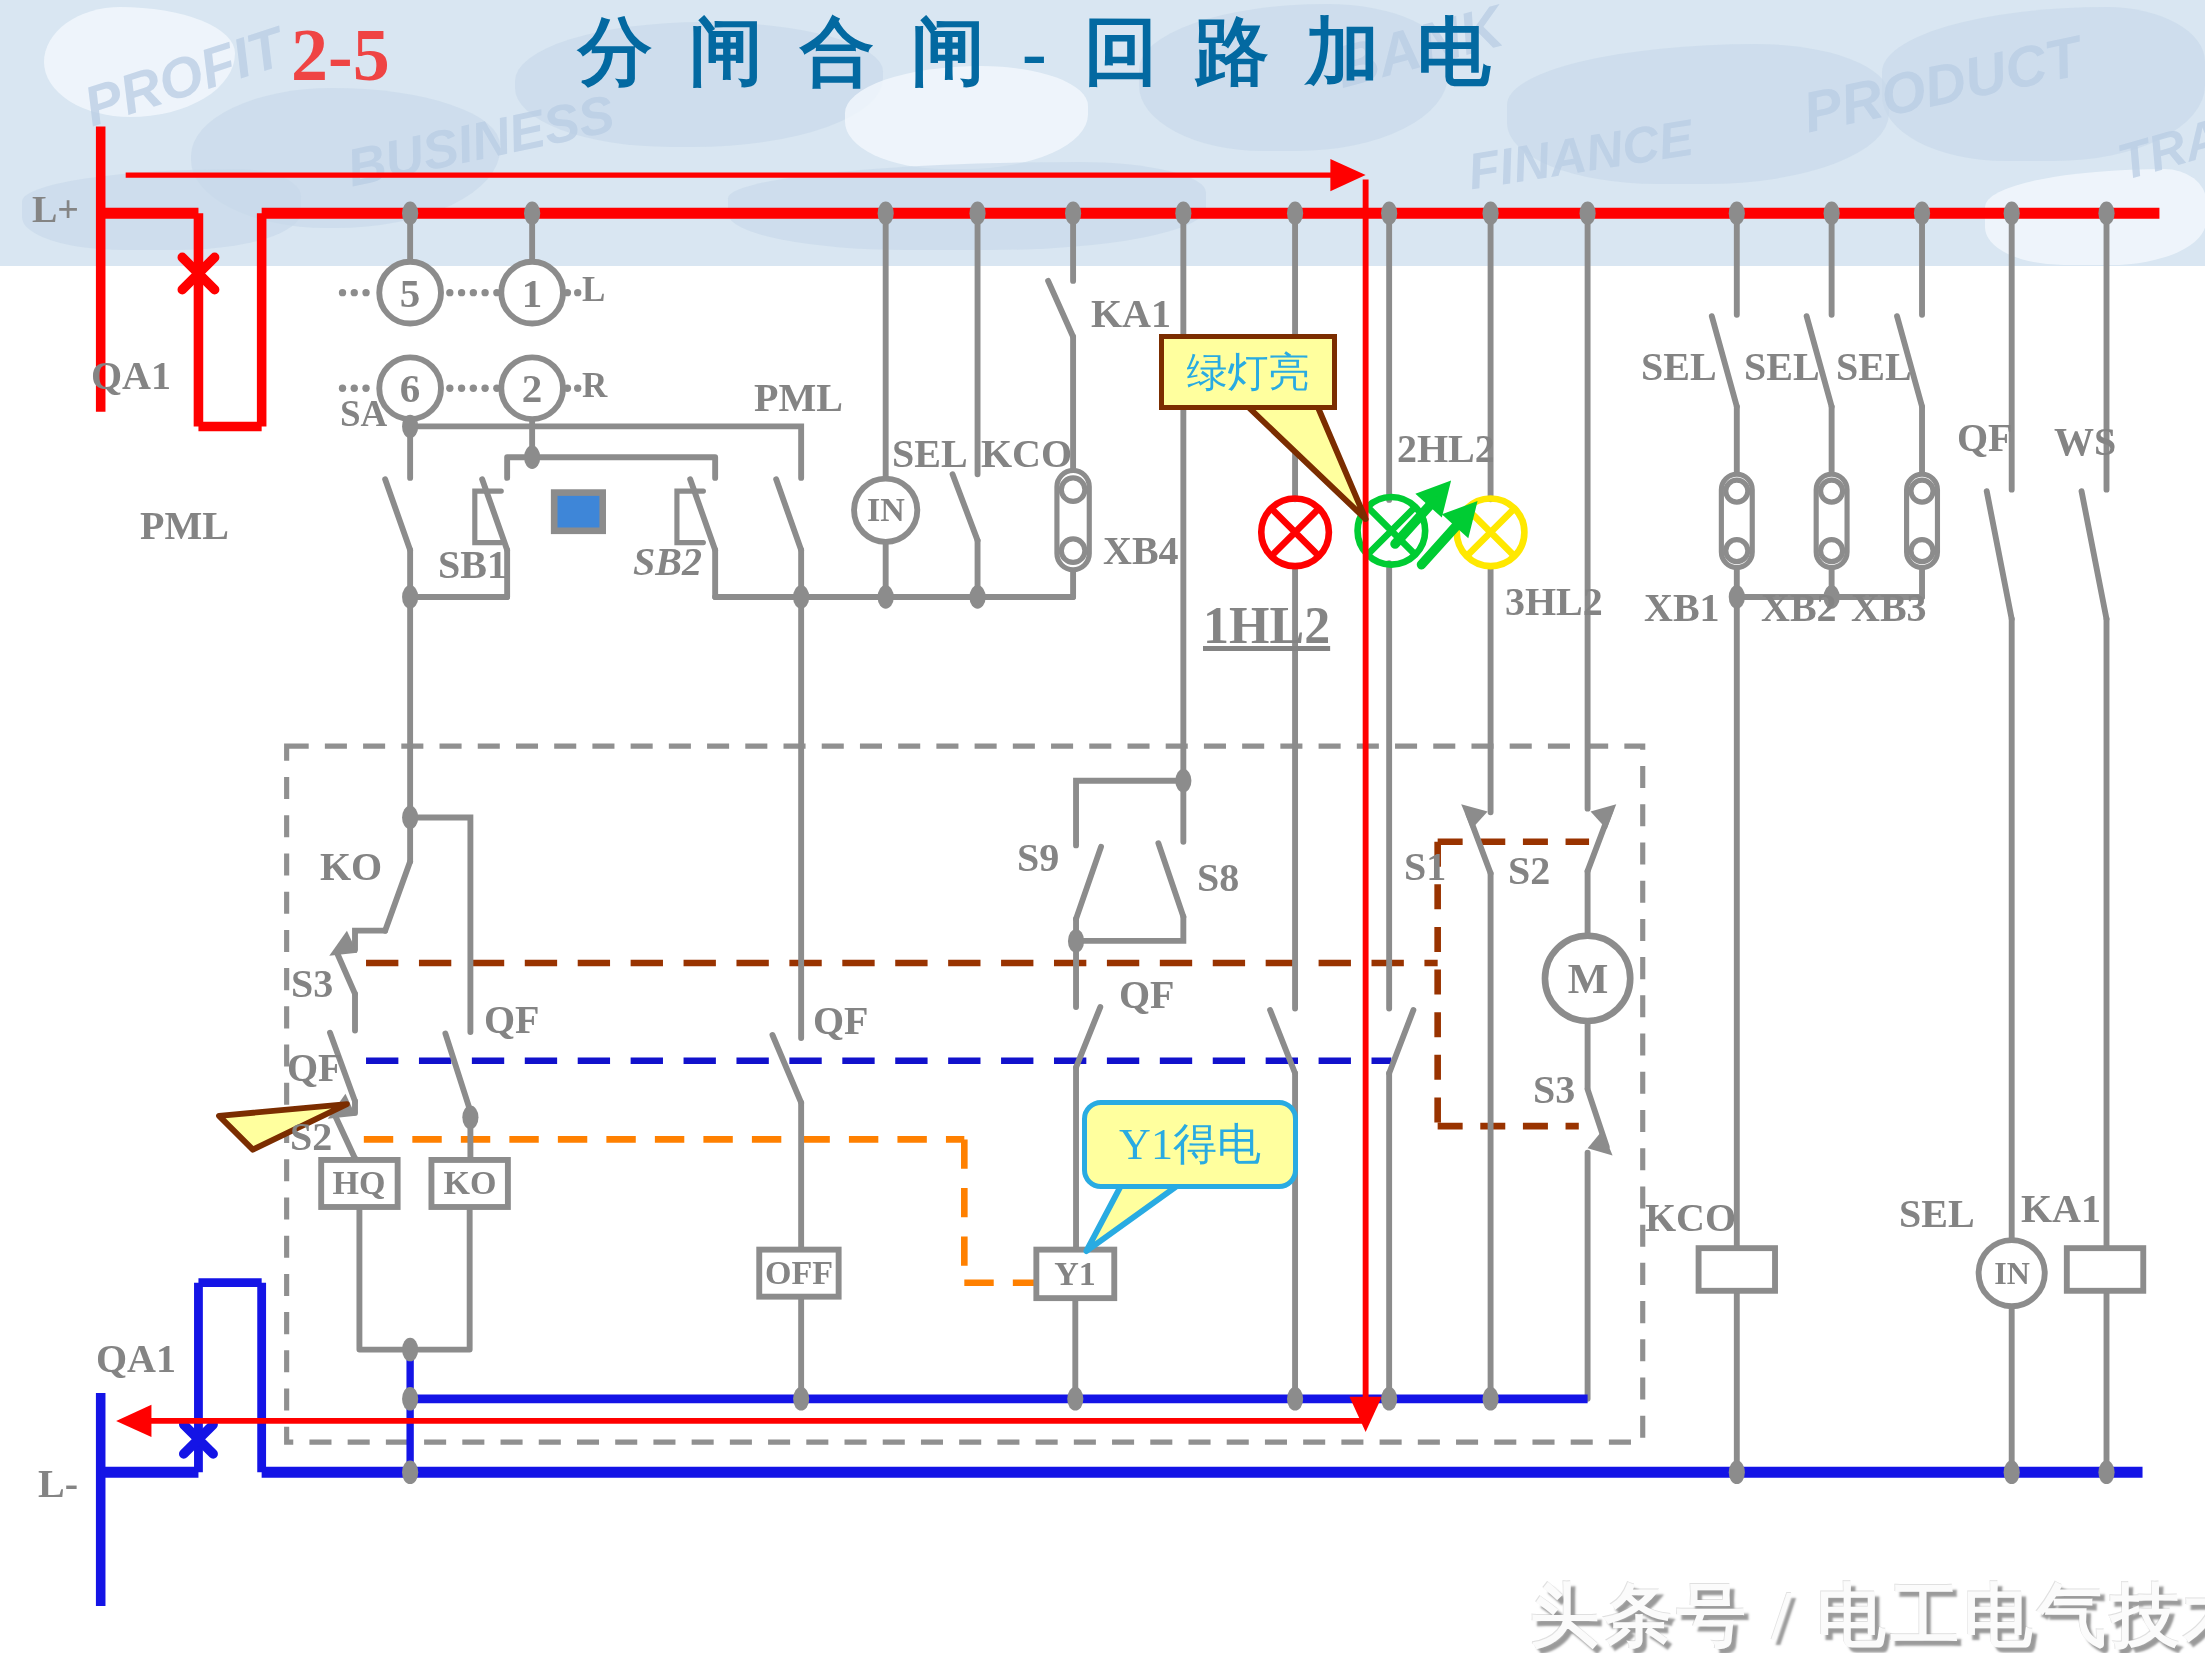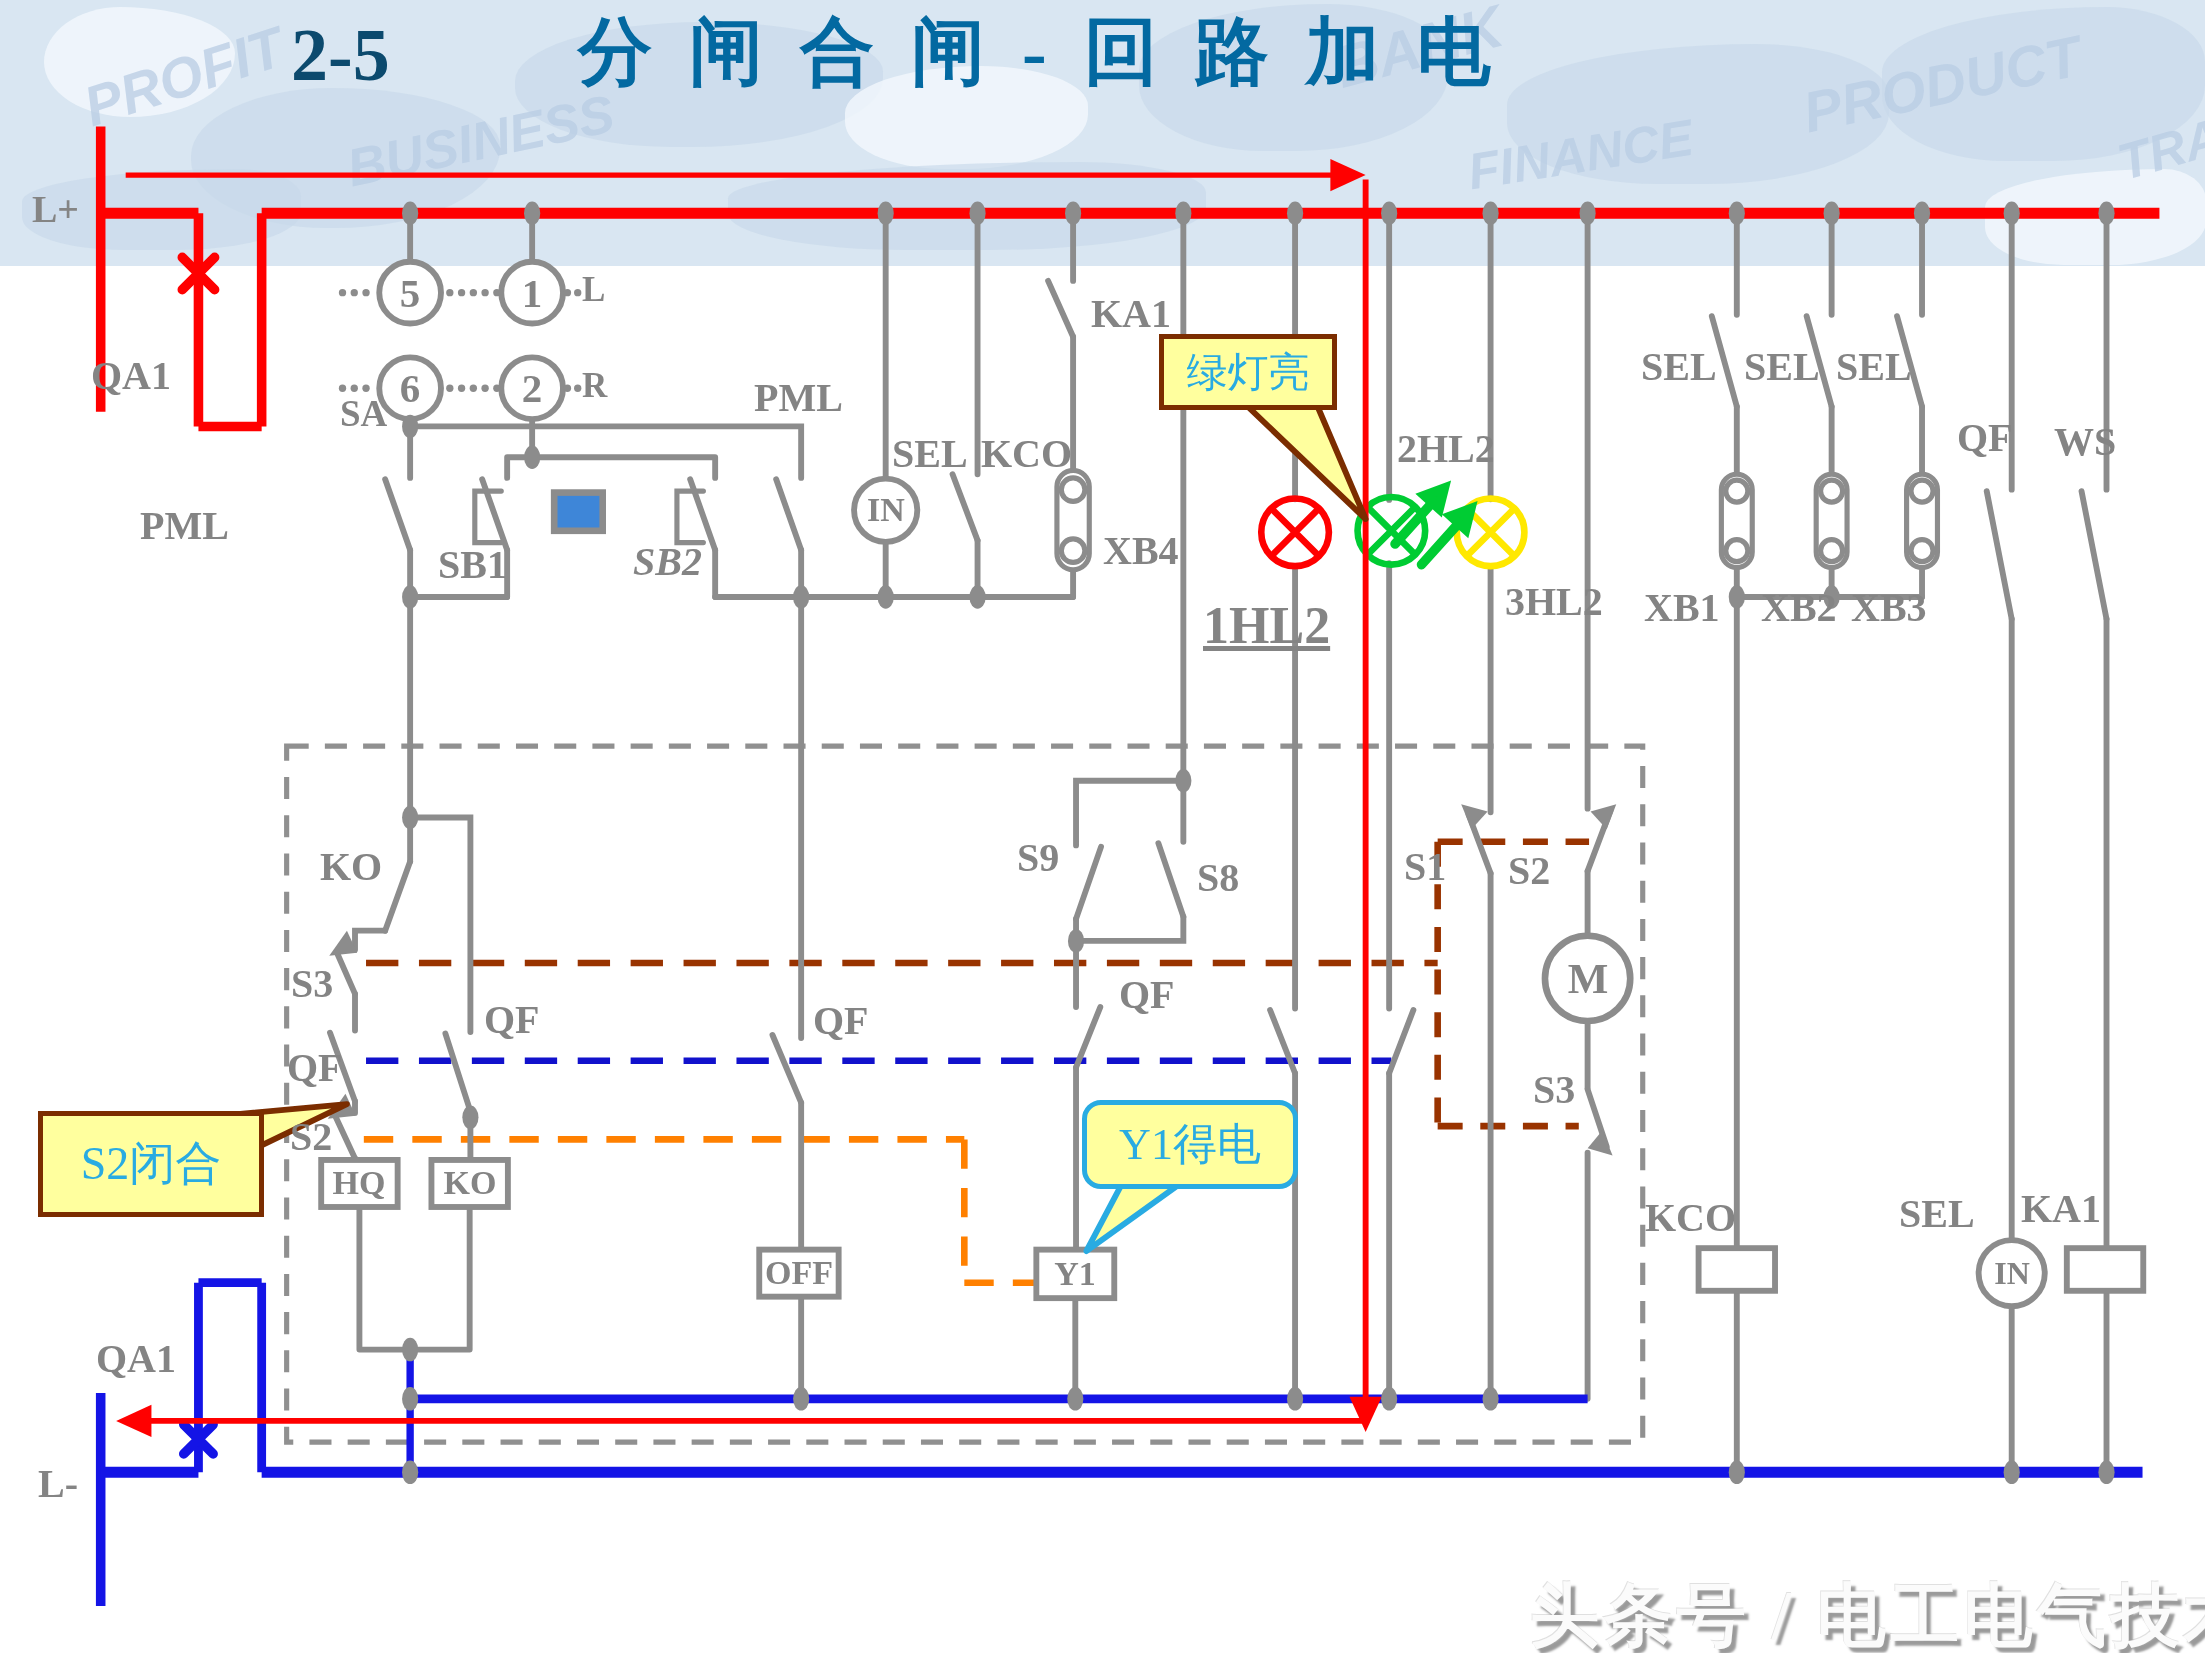--- a/index.html
+++ b/index.html
@@ -275,21 +275,21 @@
     </g>
 
     <g stroke-linejoin="round">
       <polygon points="1686,542 1788,542 1858,706" fill="#FFFF9E" stroke="#7B2D00" stroke-width="8"></polygon>
       <polygon points="298,1518 472,1502 344,1564" fill="#FFFF9E" stroke="#7B2D00" stroke-width="8"></polygon>
       <polygon points="1532,1600 1620,1600 1478,1702" fill="#FFFF9E" stroke="#29ABE2" stroke-width="8"></polygon>
     </g>
   </svg>
 
   <div id="labels">
-      <div class="lbl" style="left: 291px; top: 17.6px; font-size: 74px; color: #0c4a6e; font-weight: 600;">2-5</div>
+      <div class="lbl" style="left: 291px; top: 17.6px; font-size: 74px; color: #ef4444; font-weight: 600;">2-5</div>
       <div class="lbl" style="left: 578px; top: 14.7px; font-size: 74px; letter-spacing: 37px; color: #0369a1; font-weight: 600;">分闸合闸-回路加电</div>
       <div class="lbl" style="left: 32px; top: 190px; font-size: 38px;">L+</div>
       <div class="lbl" style="left: 91px; top: 356px; font-size: 40px;">QA1</div>
       <div class="lbl" style="left: 340px; top: 395px; font-size: 37px;">SA</div>
       <div class="lbl ctr" style="left: 410px; top: 293px; font-size: 41px;">5</div>
       <div class="lbl ctr" style="left: 532px; top: 293px; font-size: 41px;">1</div>
       <div class="lbl ctr" style="left: 410px; top: 388px; font-size: 41px;">6</div>
       <div class="lbl ctr" style="left: 532px; top: 388px; font-size: 41px;">2</div>
       <div class="lbl" style="left: 582px; top: 272px; font-size: 35px;">L</div>
       <div class="lbl" style="left: 582px; top: 368px; font-size: 35px;">R</div>
@@ -334,22 +334,19 @@
       <div class="lbl" style="left: 1899px; top: 1194px; font-size: 40px;">SEL</div>
       <div class="lbl" style="left: 2021px; top: 1189px; font-size: 40px;">KA1</div>
       <div class="lbl ctr" style="left: 2012px; top: 1273px; font-size: 32px;">IN</div>
       <div class="lbl" style="left: 38px; top: 1464px; font-size: 40px;">L-</div>
       <div class="lbl" style="left: 96px; top: 1339px; font-size: 40px;">QA1</div>
     </div>
 
   <div class="callout brown" style="left:1159px;top:334px;width:168px;height:66px;font-size:41px;">
     <span>绿灯亮</span>
   </div>
-  <div class="callout brown" style="left:38px;top:1111px;width:216px;height:96px;font-size:46px;">
-    <span>S2闭合</span>
-  </div>
   <div class="callout cyan" style="left:1082px;top:1100px;width:206px;height:79px;font-size:44px;text-align:center;">
     <span>Y1得电</span>
   </div>
 
   <div class="wm" style="left:1530px;top:1570px;font-size:69px;">头条号 / 电工电气技术</div>
 </div>
 
 
 </body></html>

